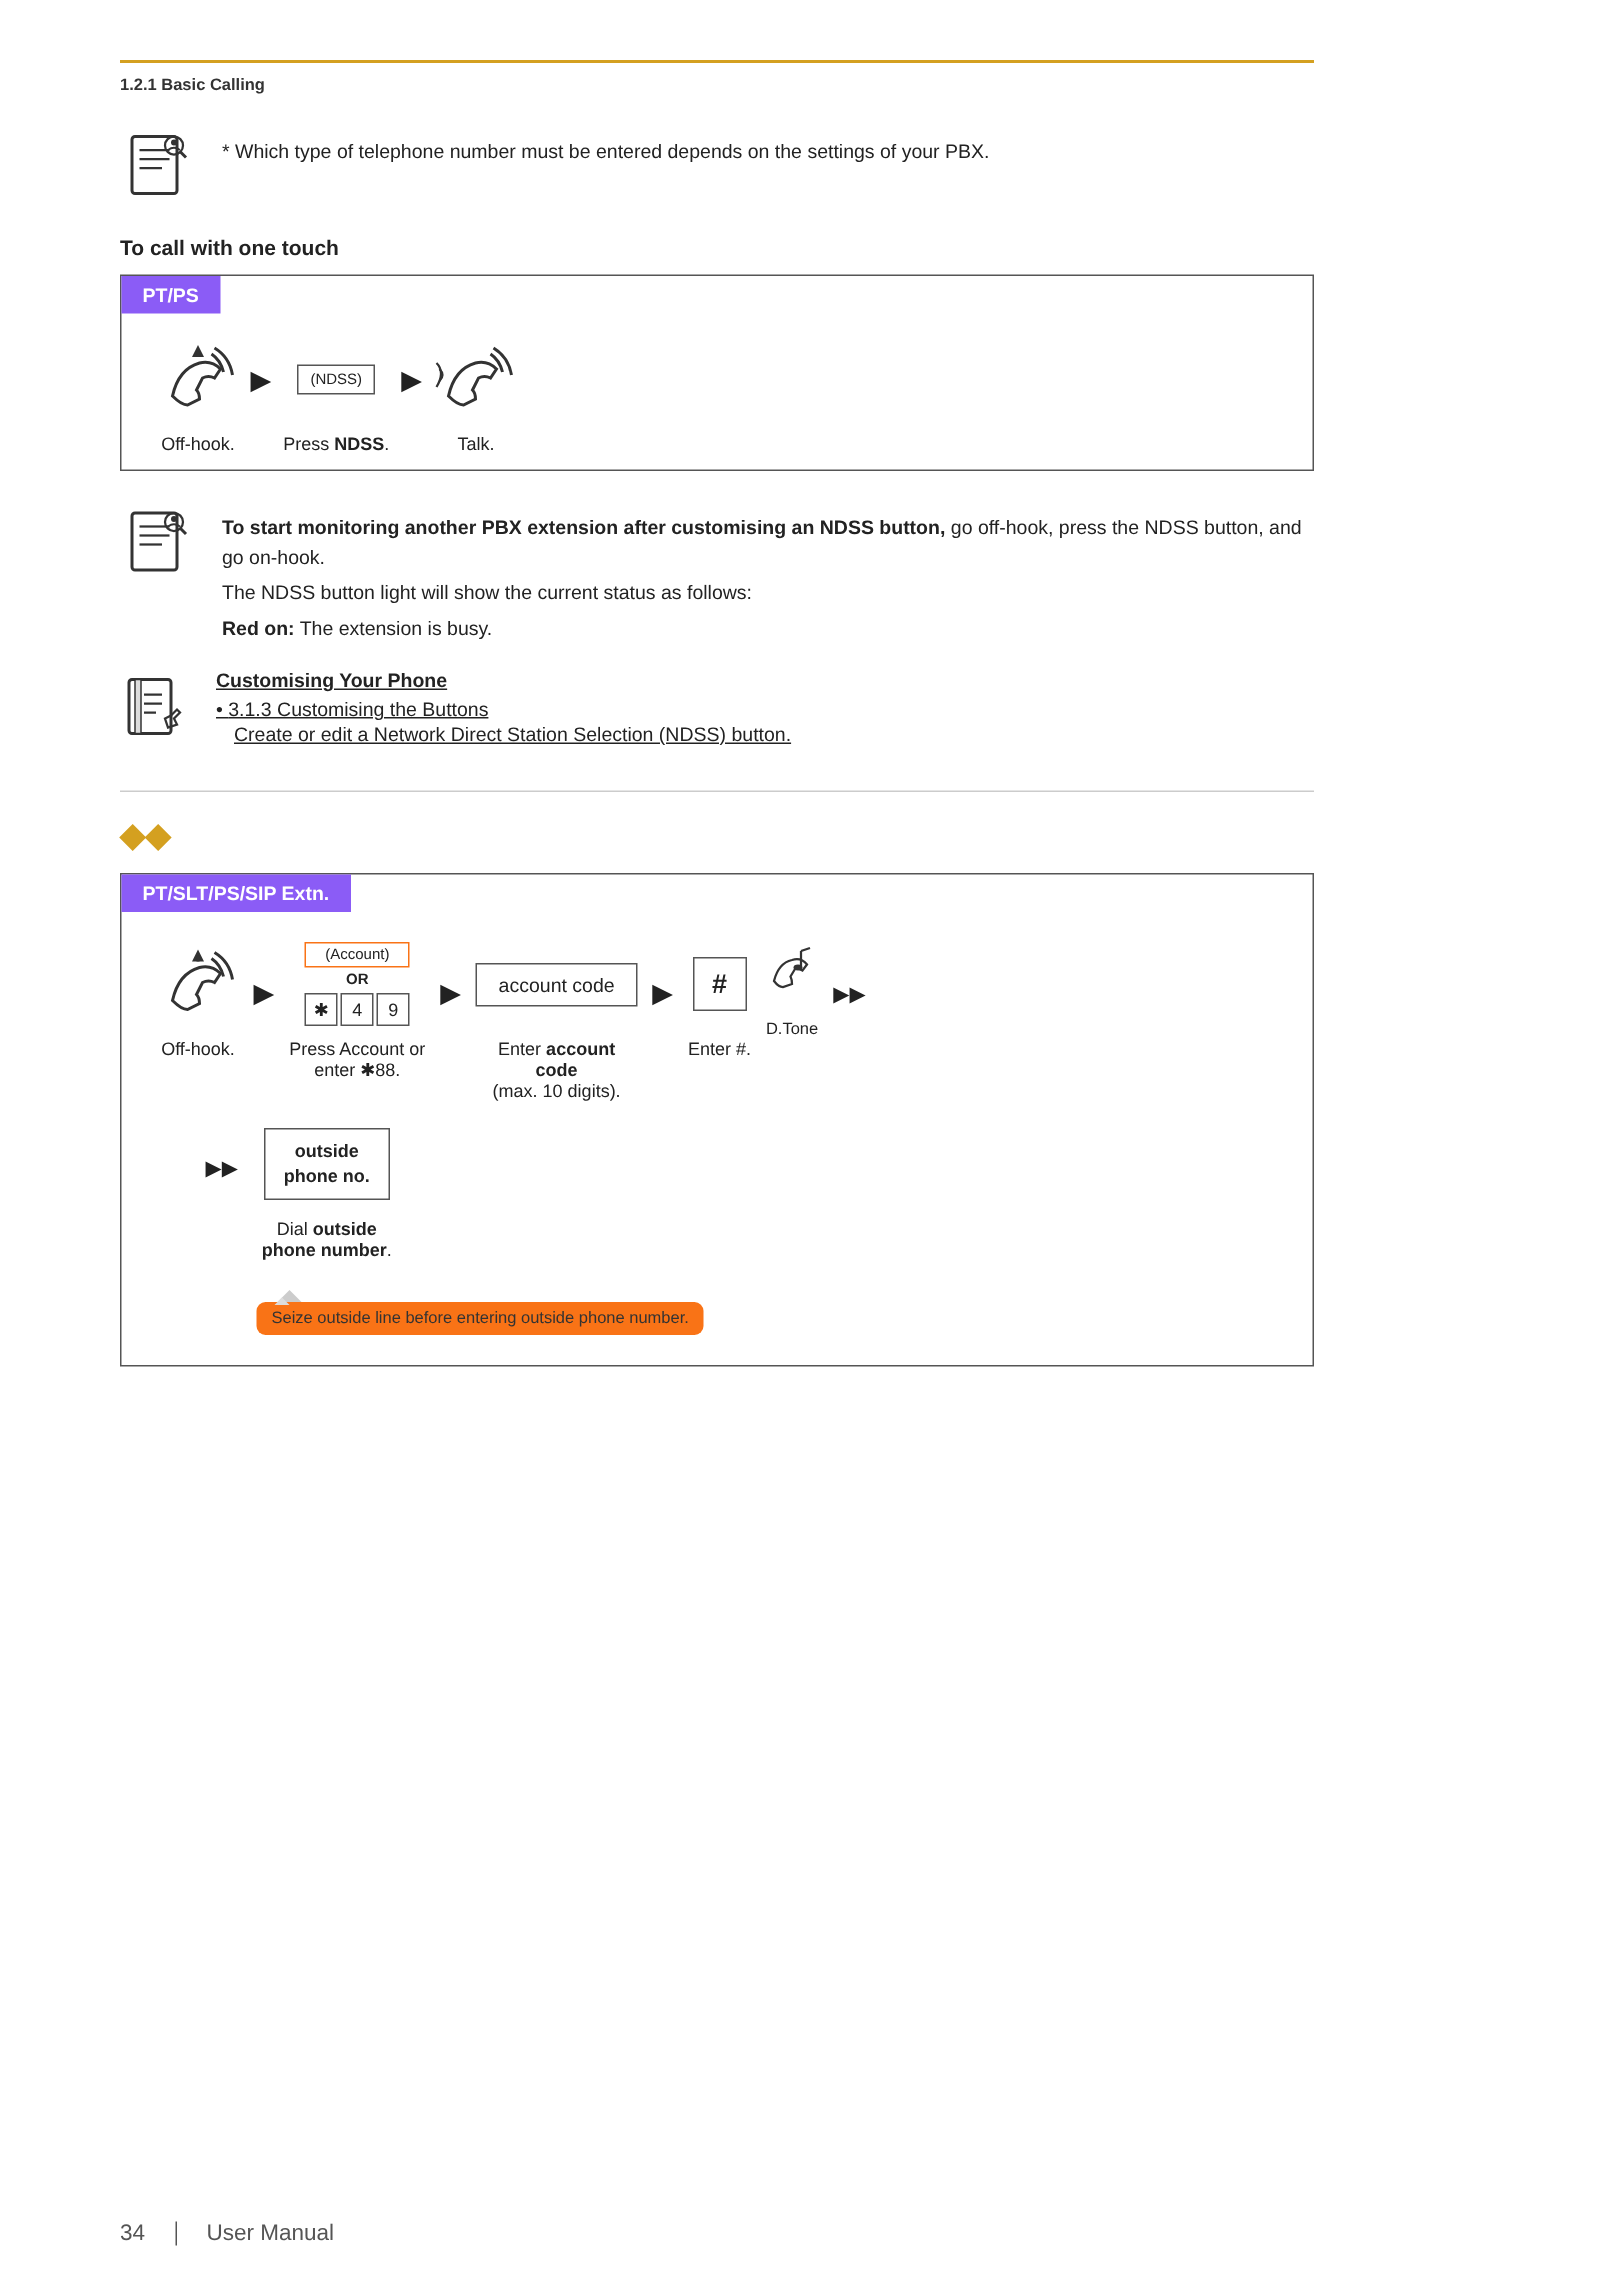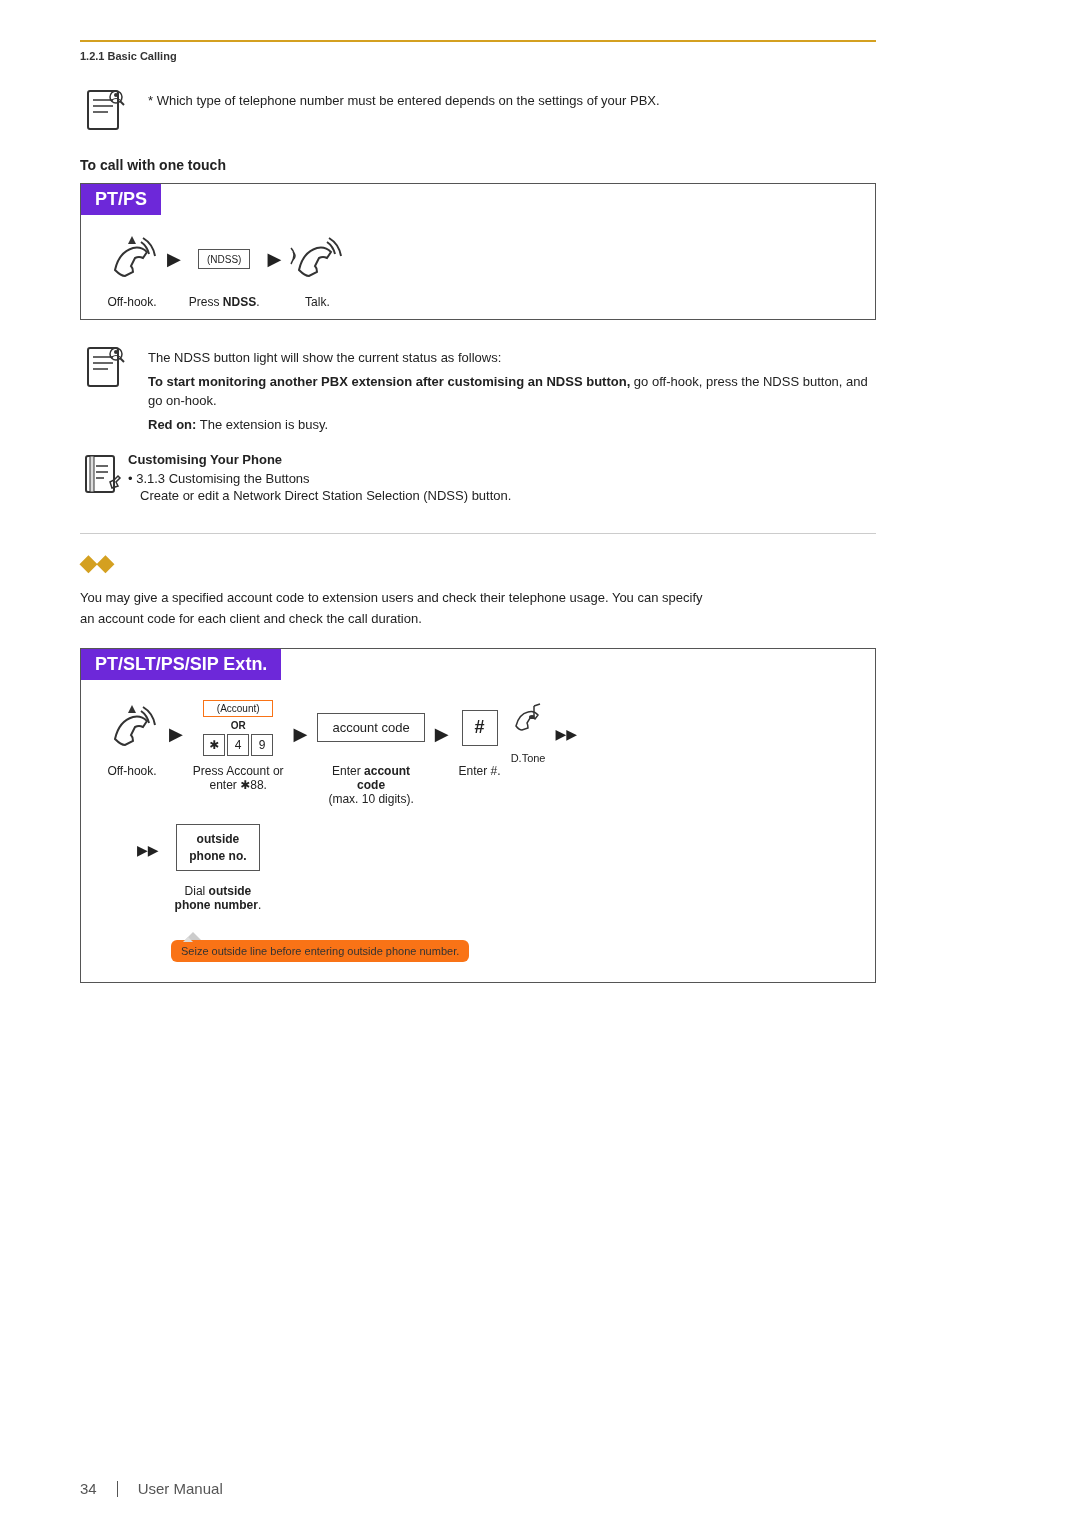--- a/index.html
+++ b/index.html
@@ -48,23 +48,23 @@
       font-size: 13px;
       line-height: 1.5;
     }
 
     
     .proc-box {
       border: 1px solid #555;
       margin-bottom: 20px;
     }
     .proc-box-header {
-      background: #6d28d9;
+      background: #8b5cf6;
       color: #fff;
-      font-size: 18px;
+      font-size: 13px;
       font-weight: bold;
       padding: 5px 14px;
       display: inline-block;
     }
     .btn-box-lg {
       border: 1px solid #555;
       padding: 6px 14px;
       font-size: 13px;
       background: #fff;
       text-align: center;
@@ -145,22 +145,24 @@
       position: absolute;
       top: -8px;
       left: 12px;
       border: 5px solid transparent;
       border-bottom-color: #ddd;
     }
 
     
     .ref-block {
       display: flex;
-      align-items: flex-start;
+      align-items: flex-end;
       margin-bottom: 18px;
+      gap: 16px;
+      text-decoration: underline;
     }
 
     
     .footer {
       position: absolute;
       bottom: 30px;
       left: 80px;
       right: 80px;
       display: flex;
       align-items: center;
@@ -300,24 +302,24 @@
         <line x1="13" y1="13" x2="33" y2="13" stroke="#333" stroke-width="1.5"></line>
         <line x1="13" y1="19" x2="33" y2="19" stroke="#333" stroke-width="1.5"></line>
         <line x1="13" y1="25" x2="28" y2="25" stroke="#333" stroke-width="1.5"></line>
         <circle cx="36" cy="10" r="6" stroke="#333" stroke-width="1.5" fill="none"></circle>
         <line x1="40" y1="14" x2="44" y2="18" stroke="#333" stroke-width="2"></line>
         <circle cx="36" cy="8" r="2" fill="#333"></circle>
         <path d="M32 13 Q36 10 40 13" stroke="#333" stroke-width="1.2" fill="none"></path>
       </svg>
     </div>
     <div class="note-content">
-      <p style="margin-bottom:4px;">The NDSS button light will show the current status as follows:</p>
       <p style="margin-bottom:4px;">
         <strong>To start monitoring another PBX extension after customising an NDSS button,</strong><span> go off-hook, press the NDSS button, and go on-hook.</span>
       </p>
+      <p style="margin-bottom:4px;">The NDSS button light will show the current status as follows:</p>
       <p>
         <strong>Red on:</strong><span> The extension is busy.</span>
       </p>
     </div>
   </div>
 
   <div class="ref-block" style="margin-bottom:30px;">
     <div style="flex-shrink:0; width:48px; height:48px;">
       
       <svg viewBox="0 0 48 48" fill="none">
@@ -337,24 +339,20 @@
       </p>
       <p style="margin-left:12px;">Create or edit a Network Direct Station Selection (NDSS) button.</p>
     </div>
   </div>
 
   <div style="border-top: 1px solid #ccc; margin-bottom: 14px; padding-top: 2px;"></div>
   <div class="section-title">
     <span class="diamond-icons">◆◆</span>
   </div>
 
-  <p class="section-desc">
-    <span>You may give a specified account code to extension users and check their telephone usage. You can specify</span><br>
-    <span>an account code for each client and check the call duration.</span>
-  </p>
 
   <div class="proc-box">
     <div class="proc-box-header">PT/SLT/PS/SIP Extn.</div>
 
     
     <div style="display:flex; align-items:flex-start; padding: 20px 24px 10px 24px; gap:10px; flex-wrap:wrap;">
 
       <div class="step-col">
         <div class="step-vis">
           <svg width="54" height="54" viewBox="0 0 54 54">

